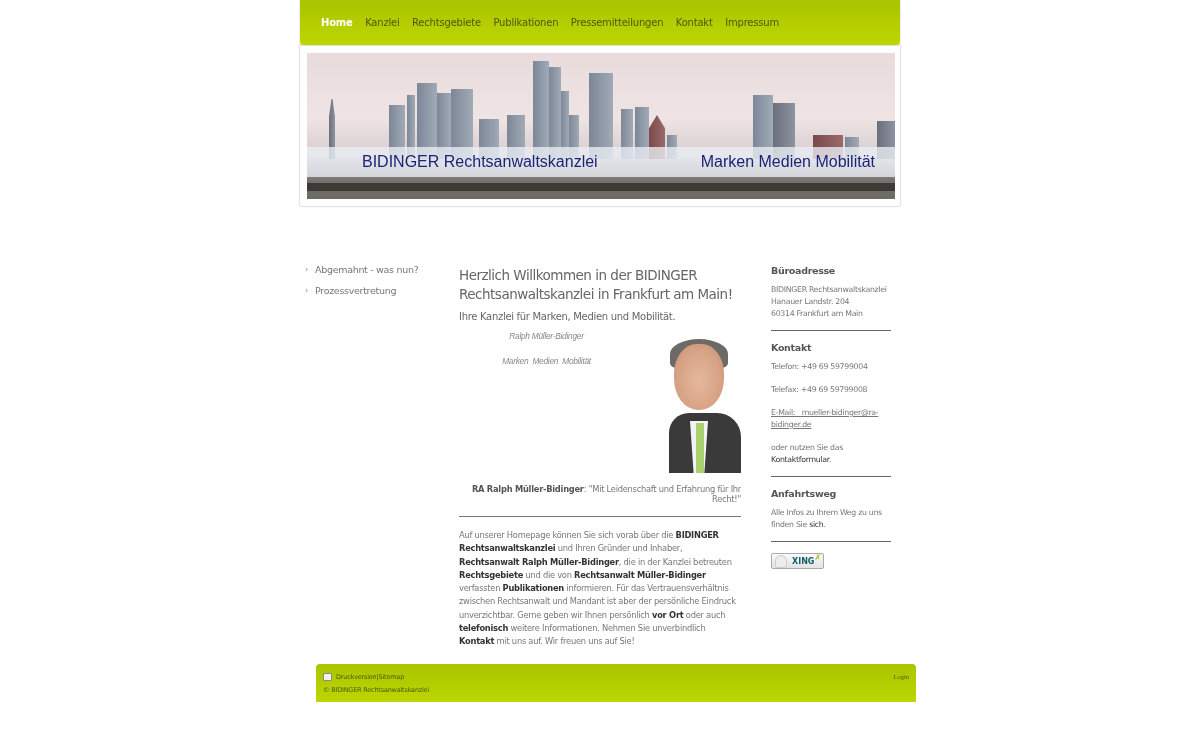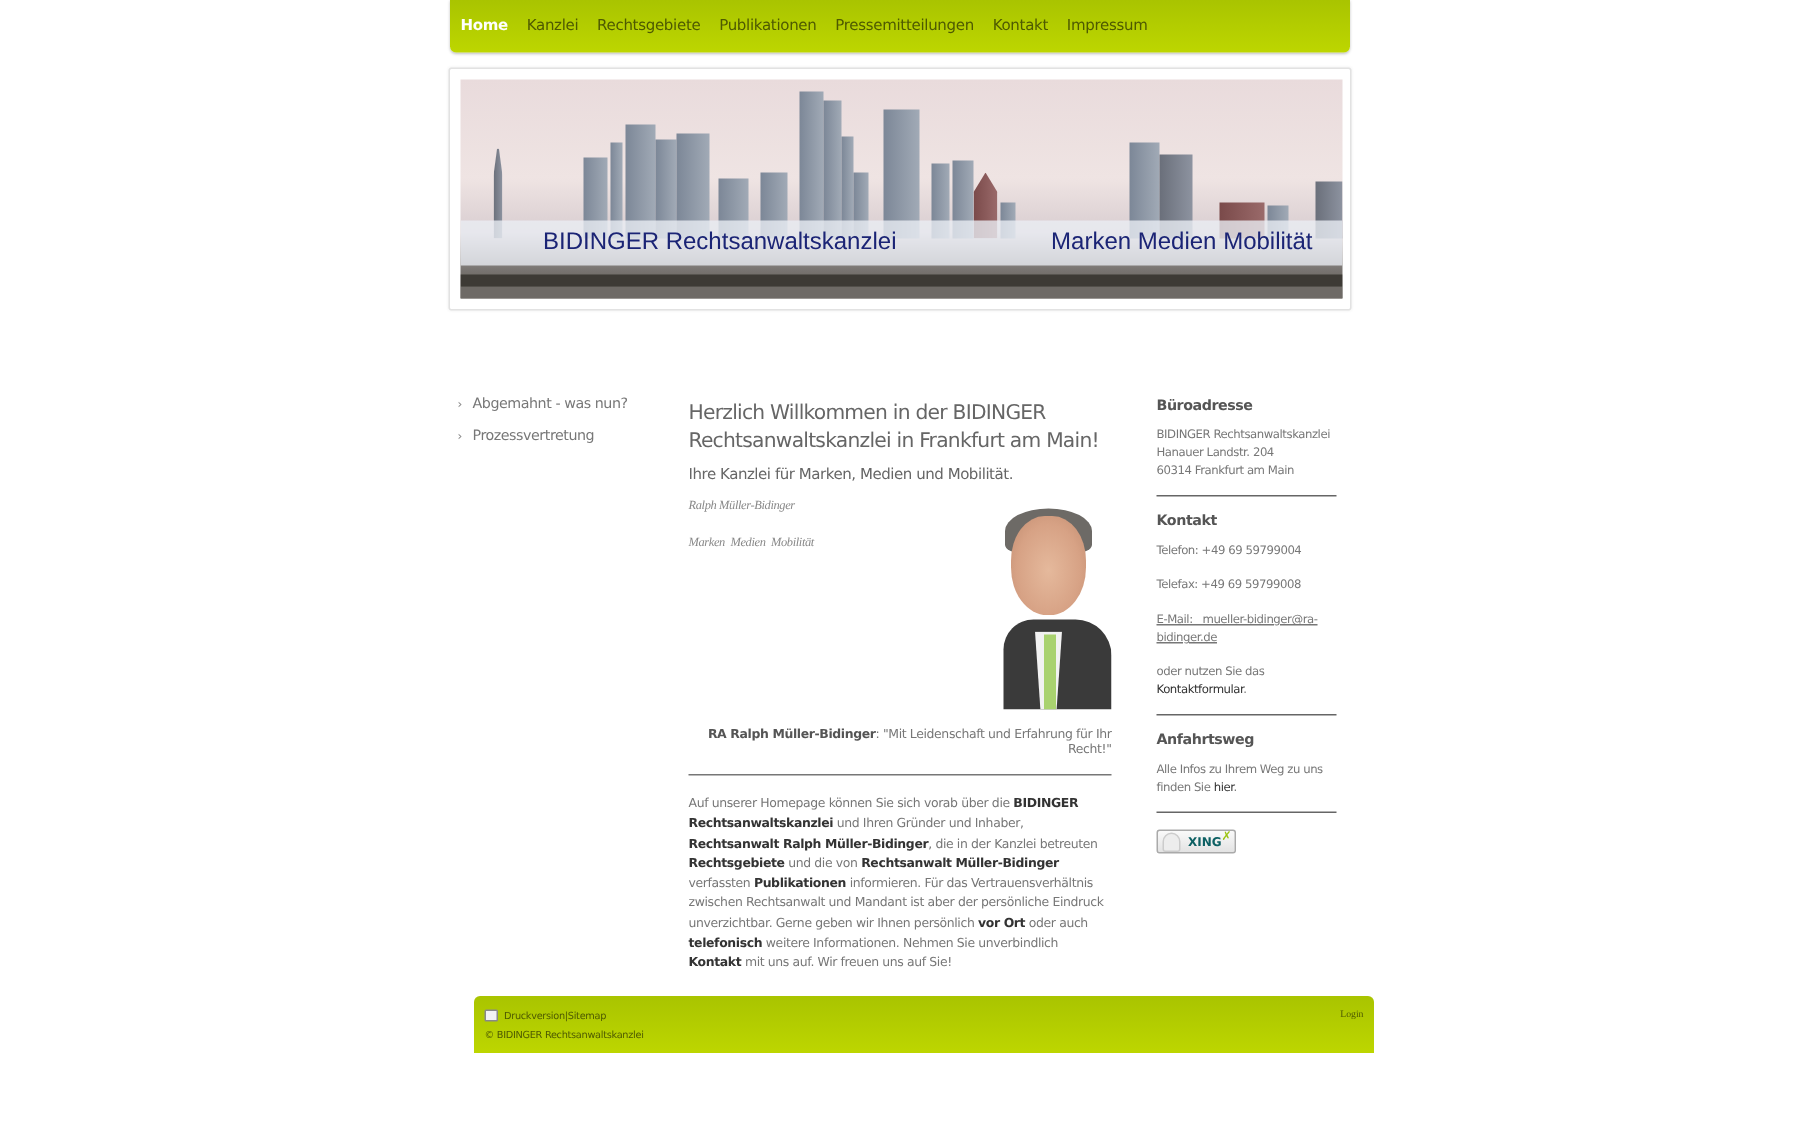--- a/index.html
+++ b/index.html
@@ -1,25 +1,25 @@
 <!DOCTYPE html>
 <html><head>
 <meta charset="utf-8">
 <style>
   * { box-sizing: border-box; margin: 0; padding: 0; }
   html, body { width: 1200px; height: 750px; background: #ffffff; overflow: hidden; }
   body { font-family: "Liberation Sans", "DejaVu Sans", sans-serif; color: #777; position: relative; }
 
   
   .nav {
-    position: absolute; left: 300px; top: 0; width: 600px; height: 35px;
+    position: absolute; left: 300px; top: 0; width: 600px; height: 45px;
     background: linear-gradient(to bottom, #a9c400 0%, #bdd600 100%);
     border-radius: 0 0 4px 4px;
     box-shadow: 0 1px 2px rgba(0,0,0,0.25);
-    display: flex; align-items: center; padding-left: 7px;
+    display: flex; align-items: center; padding-left: 21px;
   }
   .nav a {
     font-size: 11px; color: #4e5a00; text-decoration: none; margin-right: 12.5px;
     letter-spacing: -0.2px; font-family: "DejaVu Sans", sans-serif; font-size: 10px;
   }
   .nav a.active { color: #ffffff; font-weight: bold; }
 
   
   .header-frame {
     position: absolute; left: 299px; top: 45px; width: 602px; height: 162px;
@@ -63,21 +63,21 @@
   .main { position: absolute; left: 459px; top: 266px; width: 282px; }
   .h1 {
     font-size: 13.5px; color: #666; line-height: 19px; font-family: "DejaVu Sans", sans-serif;
     letter-spacing: -0.5px; font-weight: normal;
   }
   .h2 {
     font-size: 10px; color: #666; margin-top: 7px; font-family: "DejaVu Sans", sans-serif;
     letter-spacing: -0.3px;
   }
   .intro { position: relative; margin-top: 8px; height: 146px; }
-  .intro-text { width: 175px; font-size: 8.3px; line-height: 13px; color: #777; letter-spacing: -0.25px; font-family: Liberation Serif, serif; }
+  .intro-text { width: 175px; font-size: 8.3px; line-height: 13px; color: #777; letter-spacing: -0.25px; font-family: Liberation Sans, sans-serif; text-align: center; }
   .intro-text .it { font-style: italic; color: #888; }
   .intro-text .gap { height: 12px; }
   .photo {
     position: absolute; right: 0; top: 4px; width: 77px; height: 139px;
     background: #fff; overflow: hidden;
   }
   .photo .suit {
     position: absolute; left: 5px; bottom: 0; width: 72px; height: 60px;
     background: #3a3a3a; border-radius: 20px 24px 0 0;
   }
@@ -257,21 +257,21 @@
   <div class="rule"></div>
 
   <h3>Kontakt</h3>
   <p class="sp">Telefon: +49 69 59799004</p>
   <p class="sp">Telefax: +49 69 59799008</p>
   <p class="sp" style="white-space:pre-wrap;text-decoration:underline;">E-Mail:   mueller-bidinger@ra-bidinger.de</p>
   <p><span>oder nutzen Sie das </span><a href="#">Kontaktformular</a><span>.</span></p>
   <div class="rule"></div>
 
   <h3>Anfahrtsweg</h3>
-  <p><span>Alle Infos zu Ihrem Weg zu uns finden Sie </span><a href="#">hier</a><span>.</span></p>
+  <p><span>Alle Infos zu Ihrem Weg zu uns finden Sie </span><a href="#">sich</a><span>.</span></p>
   <div class="rule"></div>
 
   <div class="xing">
     <span class="person"></span>
     <span class="label">XING</span>
     <span class="x">✗</span>
   </div>
 </div>
 
 <div class="footer">

